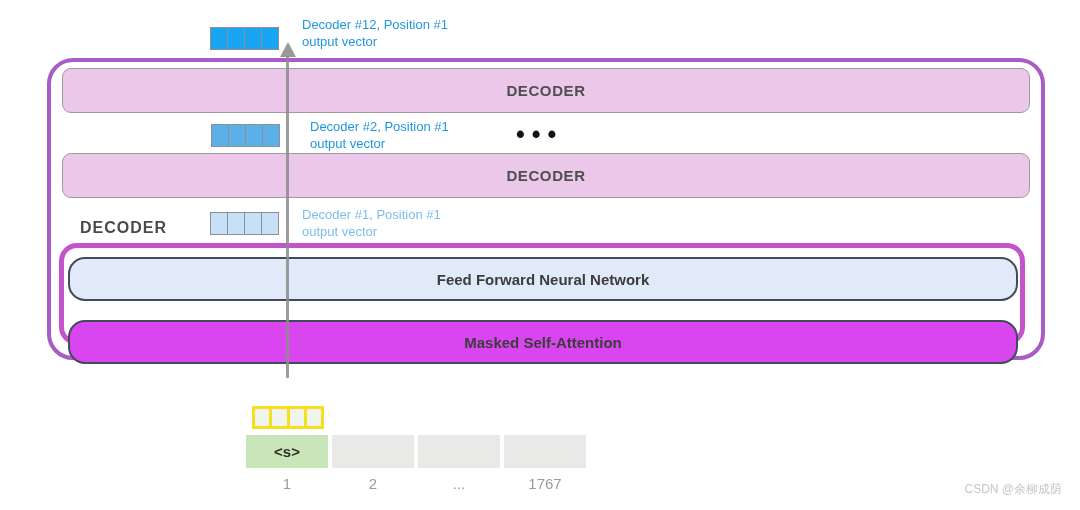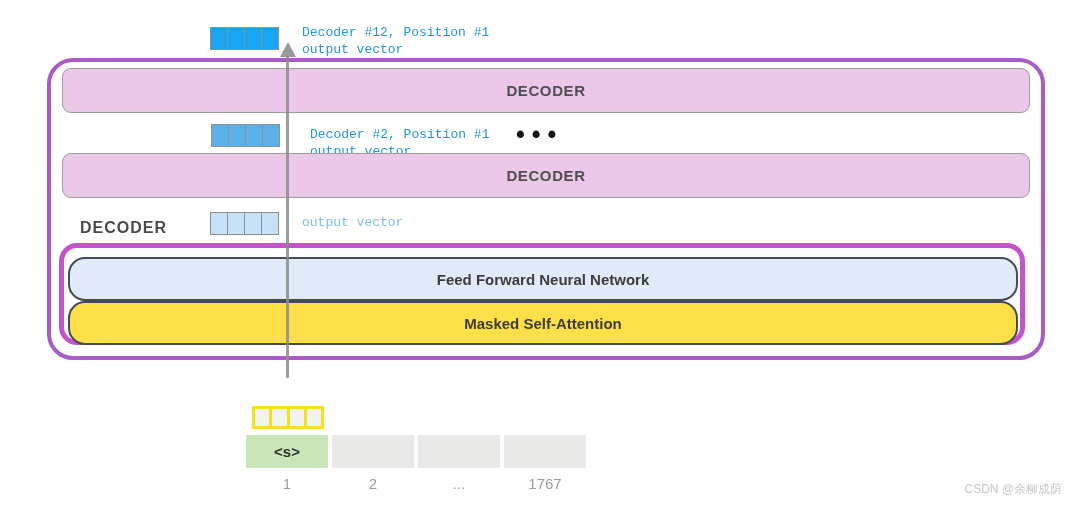--- a/index.html
+++ b/index.html
@@ -29,25 +29,24 @@
   .vec-yellow {
     display: flex; gap: 3px;
     background: #F6DF1C;
     padding: 3px;
     width: 72px; height: 23px;
   }
   .vec-yellow .ycell { flex: 1; background: #F0F4EC; }
 
   
   .blue-label {
-    font-family: Liberation Mono, monospace;
+    font-family: Liberation Sans, sans-serif;
     font-size: 13px; line-height: 17px;
     color: #1F97DF;
     white-space: nowrap;
-    margin-top: 8px;
   }
   .blue-label.light { color: #7BBEEC; }
 
   
   .arrow-line {
     left: 286px; top: 56px;
     width: 3px; height: 322px;
     background: #8C8C8C; opacity: .85;
     z-index: 50;
   }
@@ -95,21 +94,21 @@
   .pill {
     left: 68px;
     width: 950px; height: 44px;
     border: 2.5px solid #434B5A;
     border-radius: 17px;
     display: flex; align-items: center; justify-content: center;
     z-index: 3;
   }
   .pill span { font-size: 15px; font-weight: bold; color: #3C3C3C; }
   .pill-ffnn { background: #E0EAF9; }
-  .pill-attn { background: #fde047; }
+  .pill-attn { background: #d946ef; margin-top: 19px; }
 
   .side-decoder {
     font-size: 16px; font-weight: bold;
     letter-spacing: 1px; color: #4A4A4A;
     z-index: 3;
   }
 
   .dots {
     font-size: 25px; font-weight: bold;
     letter-spacing: 7px; color: #141414;
@@ -180,20 +179,21 @@
   </div>
 
   <div class="abs side-decoder" style="left:80px; top:219px;">DECODER</div>
   <div class="abs vec vec-light" style="left:210px; top:212px;">
     <span class="cell"></span>
     <span class="cell"></span>
     <span class="cell"></span>
     <span class="cell"></span>
   </div>
   <div class="abs blue-label light" style="left:302px; top:206px;">
+    <div>Decoder #1, Position #1</div>
     <div>output vector</div>
   </div>
 
   <div class="abs inner-box"></div>
   <div class="abs pill pill-ffnn" style="top:257px;">
     <span>Feed Forward Neural Network</span>
   </div>
   <div class="abs pill pill-attn" style="top:301px;">
     <span>Masked Self-Attention</span>
   </div>

